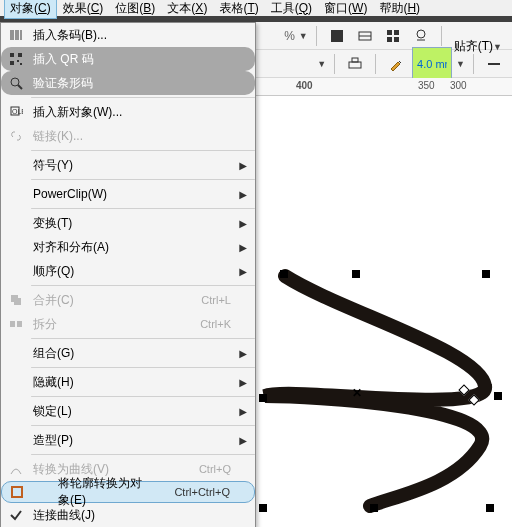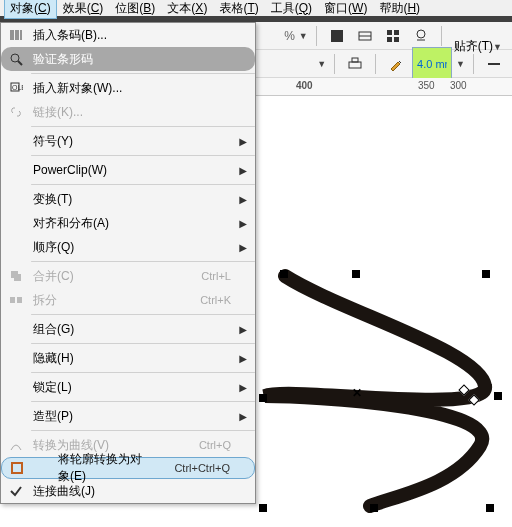--- a/index.html
+++ b/index.html
@@ -142,20 +142,32 @@
             <line x1="9" y1="2" x2="9" y2="12"></line>
             <line x1="12" y1="2" x2="12" y2="12"></line>
           </g>
         </svg>
       </div>
       <div class="label">插入条码(B)...</div>
     </div>
     <div class="row hover-dark">
       <div class="icon-cell">
         <svg width="14" height="14">
+          <rect x="1" y="1" width="4" height="4" fill="#333"></rect>
+          <rect x="9" y="1" width="4" height="4" fill="#333"></rect>
+          <rect x="1" y="9" width="4" height="4" fill="#333"></rect>
+          <rect x="8" y="8" width="2" height="2" fill="#333"></rect>
+          <rect x="11" y="11" width="2" height="2" fill="#333"></rect>
+        </svg>
+      </div>
+      <div class="label">插入 QR 码</div>
+    </div>
+    <div class="row hover-dark">
+      <div class="icon-cell">
+        <svg width="14" height="14">
           <circle cx="6" cy="6" r="4" fill="none" stroke="#333"></circle>
           <line x1="9" y1="9" x2="13" y2="13" stroke="#333" stroke-width="2"></line>
         </svg>
       </div>
       <div class="label">验证条形码</div>
     </div>
     <div class="row sep"></div>
     <div class="row">
       <div class="icon-cell">
         <svg width="14" height="14">

